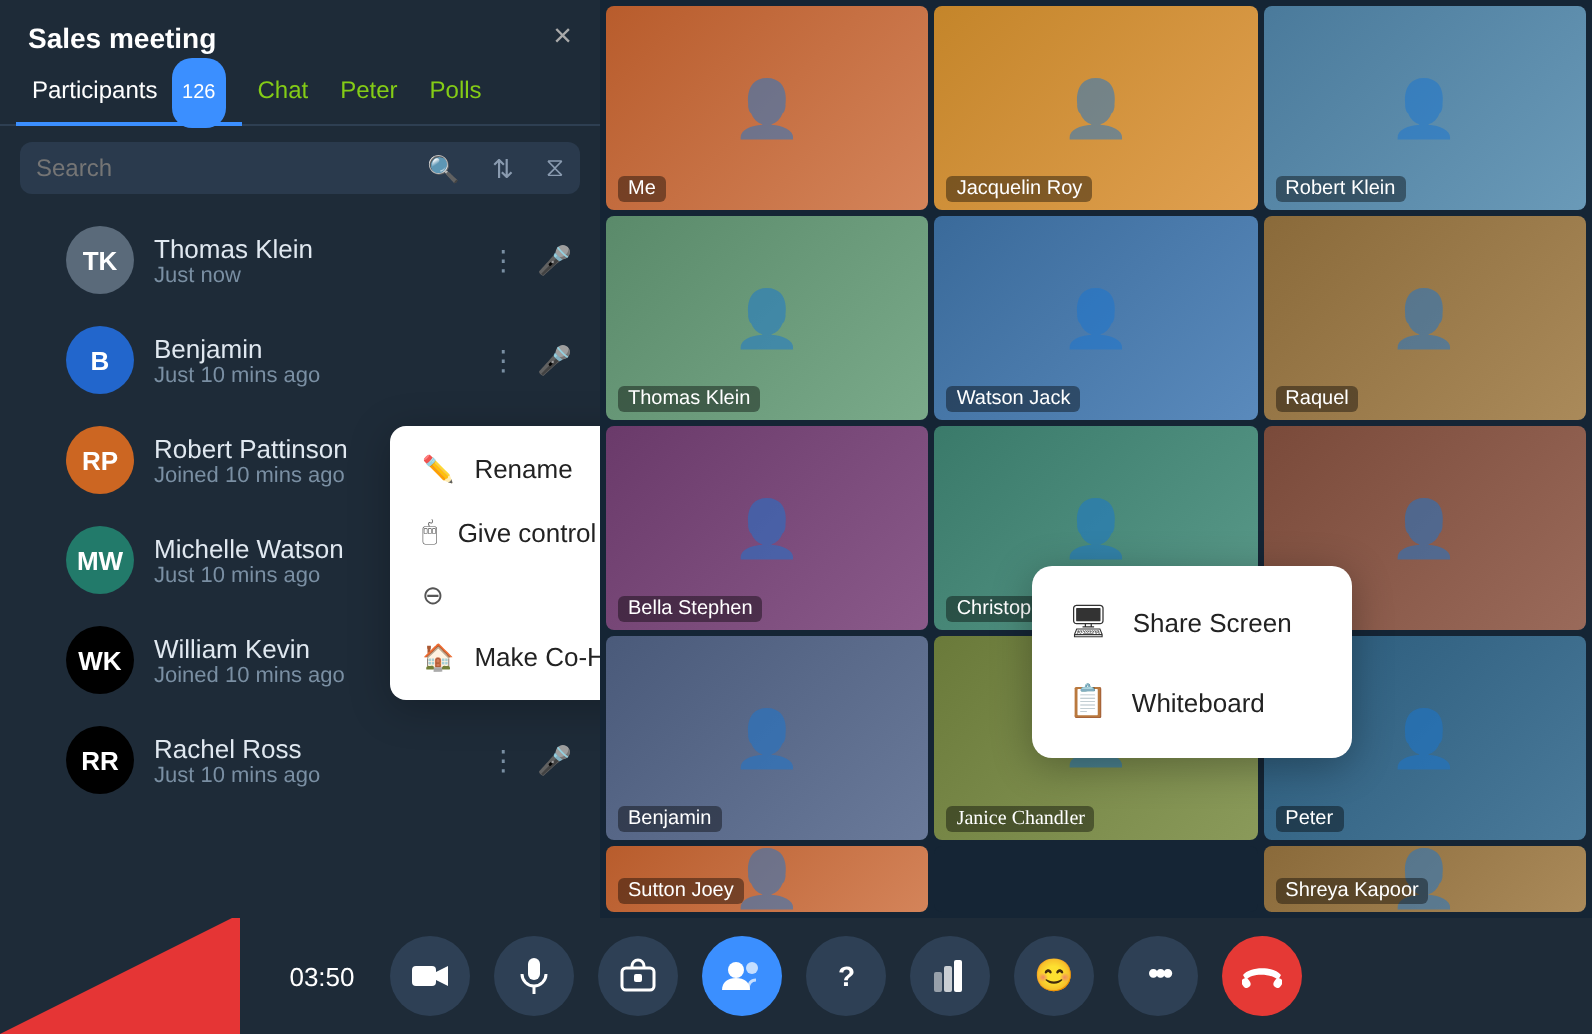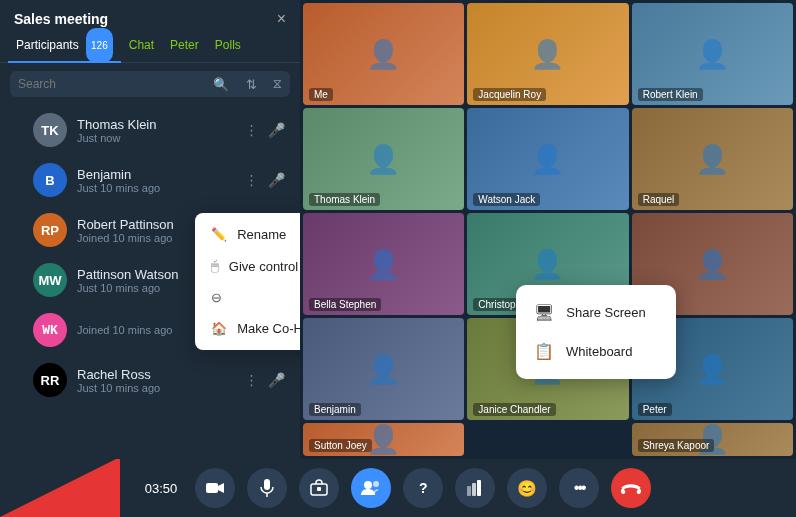--- a/index.html
+++ b/index.html
@@ -226,21 +226,21 @@
     .person-bg-1 { background: linear-gradient(135deg, #b85c2c, #d4845a); }
     .person-bg-2 { background: linear-gradient(135deg, #c4852a, #e0a050); }
     .person-bg-3 { background: linear-gradient(135deg, #4a7a9b, #6a9ab8); }
     .person-bg-4 { background: linear-gradient(135deg, #5a8a6a, #7aaa8a); }
     .person-bg-5 { background: linear-gradient(135deg, #3a6a9a, #5a8abc); }
     .person-bg-6 { background: linear-gradient(135deg, #8a6a3a, #aa8a5a); }
     .person-bg-7 { background: linear-gradient(135deg, #6a3a6a, #8a5a8a); }
     .person-bg-8 { background: linear-gradient(135deg, #3a7a6a, #5a9a8a); }
     .person-bg-9 { background: linear-gradient(135deg, #7a4a3a, #9a6a5a); }
     .person-bg-10 { background: linear-gradient(135deg, #4a5a7a, #6a7a9a); }
-    .person-bg-11 { background: linear-gradient(135deg, #6a7a3a, #8a9a5a); }
+    .person-bg-11 { background: linear-gradient(135deg, #6a7a3a, #8a9a5a); font-family: Liberation Serif, serif; }
     .person-bg-12 { background: linear-gradient(135deg, #2a5a7a, #4a7a9a); }
 
     
     .share-popup {
       position: absolute;
       bottom: 80px;
       right: 120px;
       background: #fff;
       border-radius: 10px;
       box-shadow: 0 4px 20px rgba(0,0,0,0.3);
@@ -324,21 +324,21 @@
       border-color: transparent transparent #e53535 transparent;
       bottom: 0;
       left: 0;
     }
 
     
     .av-gray { background: #5a6a7a; }
     .av-blue { background: #2266cc; }
     .av-orange { background: #cc6622; }
     .av-teal { background: #227a6a; }
-    .av-purple { background: #ec4899; font-family: Liberation Mono, monospace; }
+    .av-purple { background: #000000; }
     .av-green { background: #000000; }
 
     
     .person-silhouette {
       width: 100%;
       height: 100%;
       display: flex;
       align-items: center;
       justify-content: center;
       font-size: 28px;
@@ -433,34 +433,35 @@
             <span>Make Co-Host</span>
           </div>
         </div>
       </div>
 
       <div class="participant-item">
         <div class="avatar av-teal">
           <span>MW</span>
         </div>
         <div class="participant-info">
-          <div class="participant-name">Pattinson Watson</div>
+          <div class="participant-name">Michelle Watson</div>
           <div class="participant-status">Just 10 mins ago</div>
         </div>
         <div class="participant-actions">
           <span class="action-btn">⋮</span>
           <span class="action-btn">🎤</span>
         </div>
       </div>
 
       <div class="participant-item">
         <div class="avatar av-purple">
           <span>WK</span>
         </div>
         <div class="participant-info">
+          <div class="participant-name">William Kevin</div>
           <div class="participant-status">Joined 10 mins ago</div>
         </div>
         <div class="participant-actions">
           <span class="action-btn">⋮</span>
           <span class="action-btn">🎤</span>
         </div>
       </div>
 
       <div class="participant-item">
         <div class="avatar av-green">

